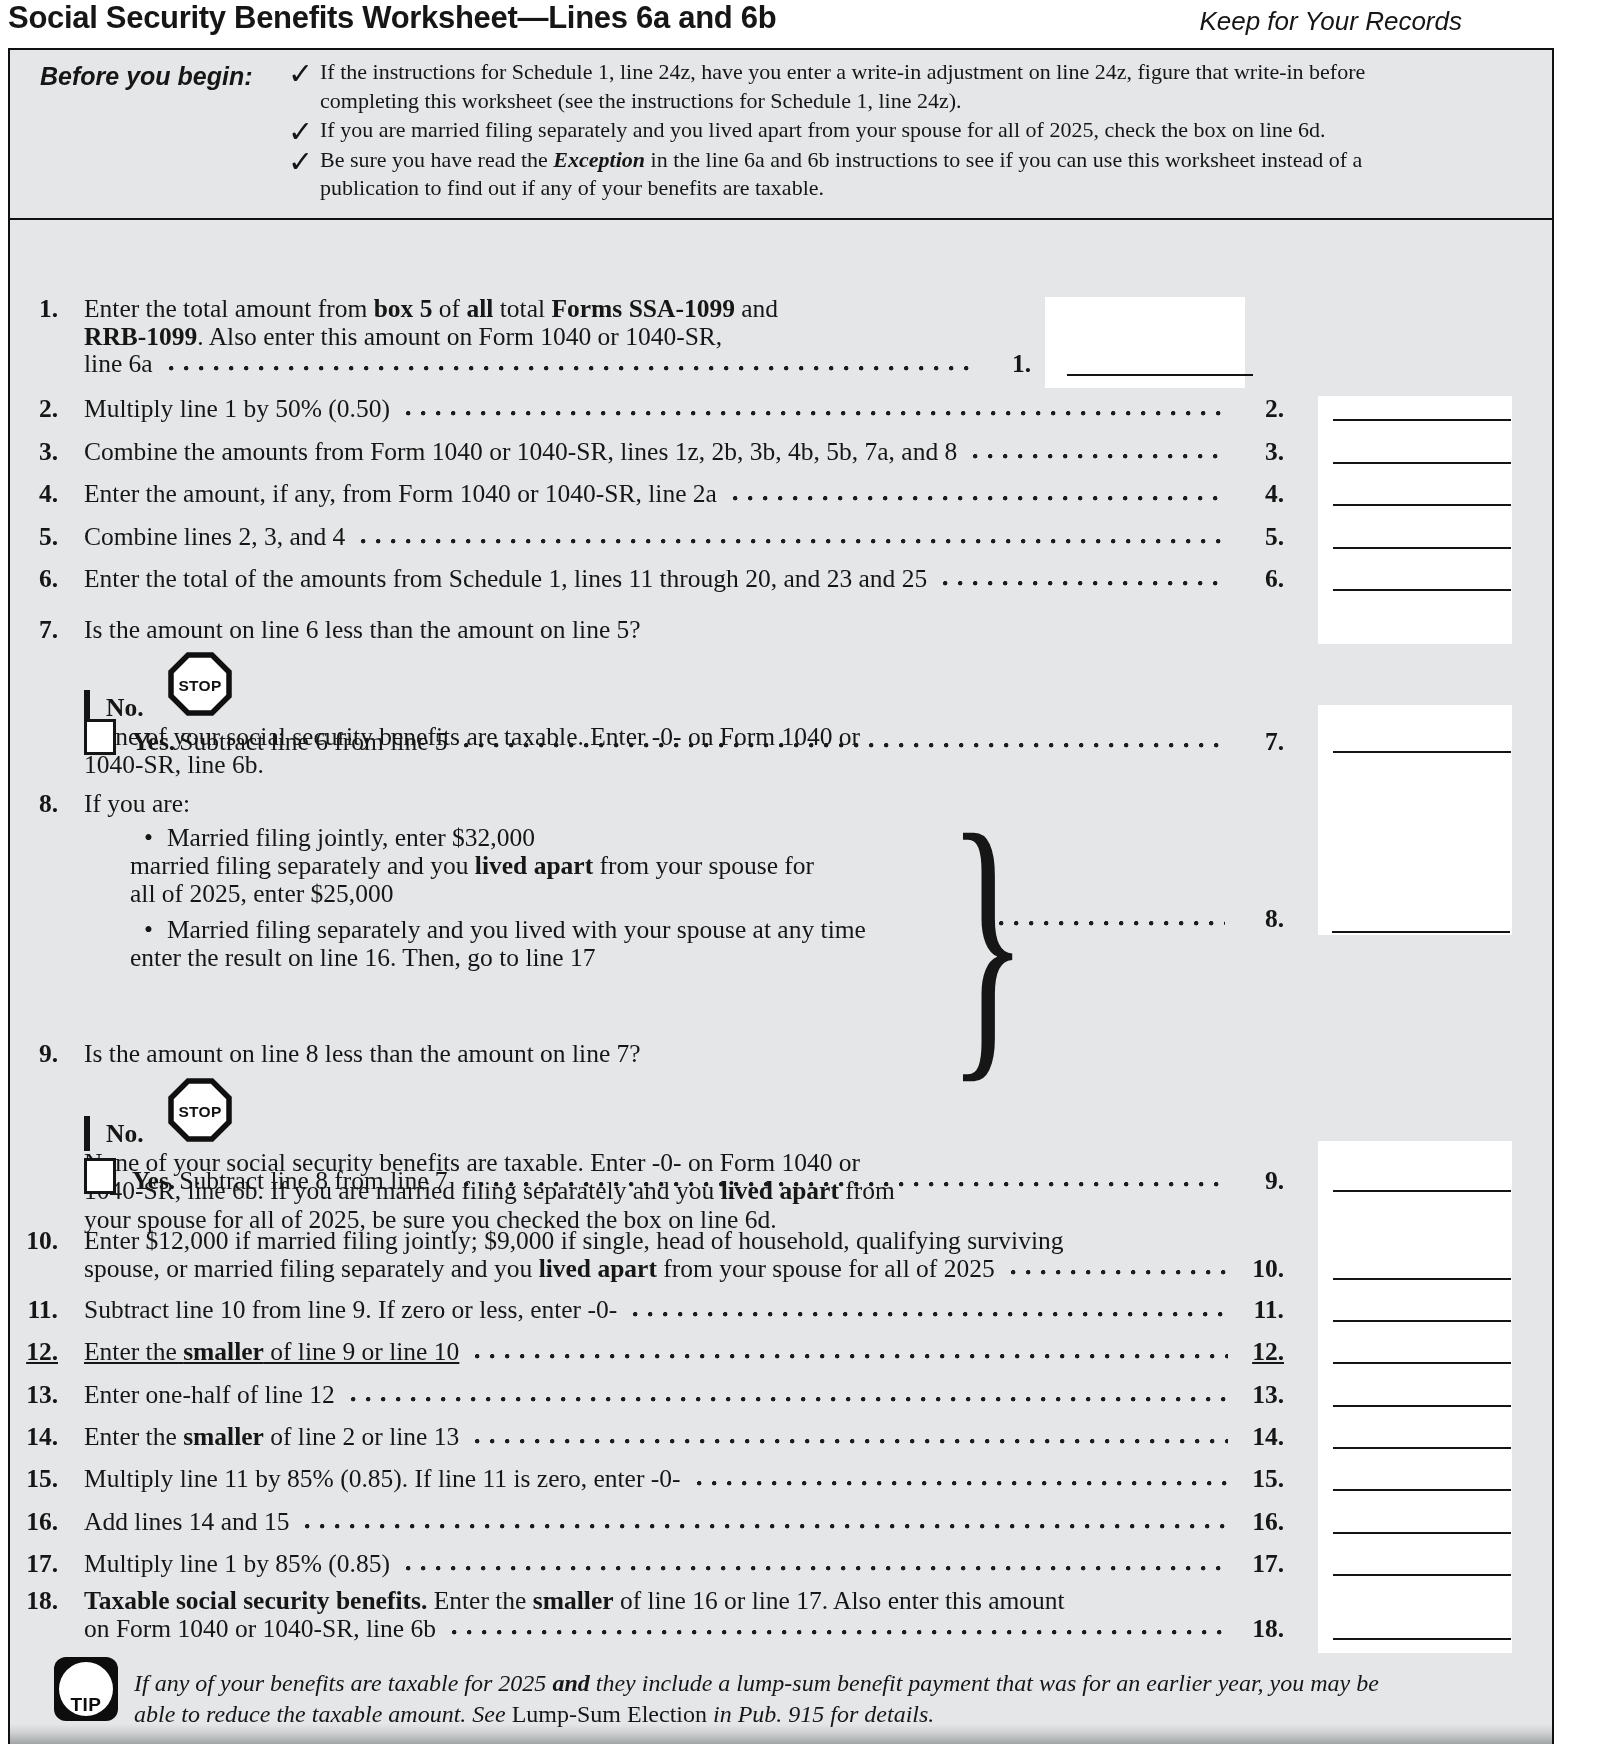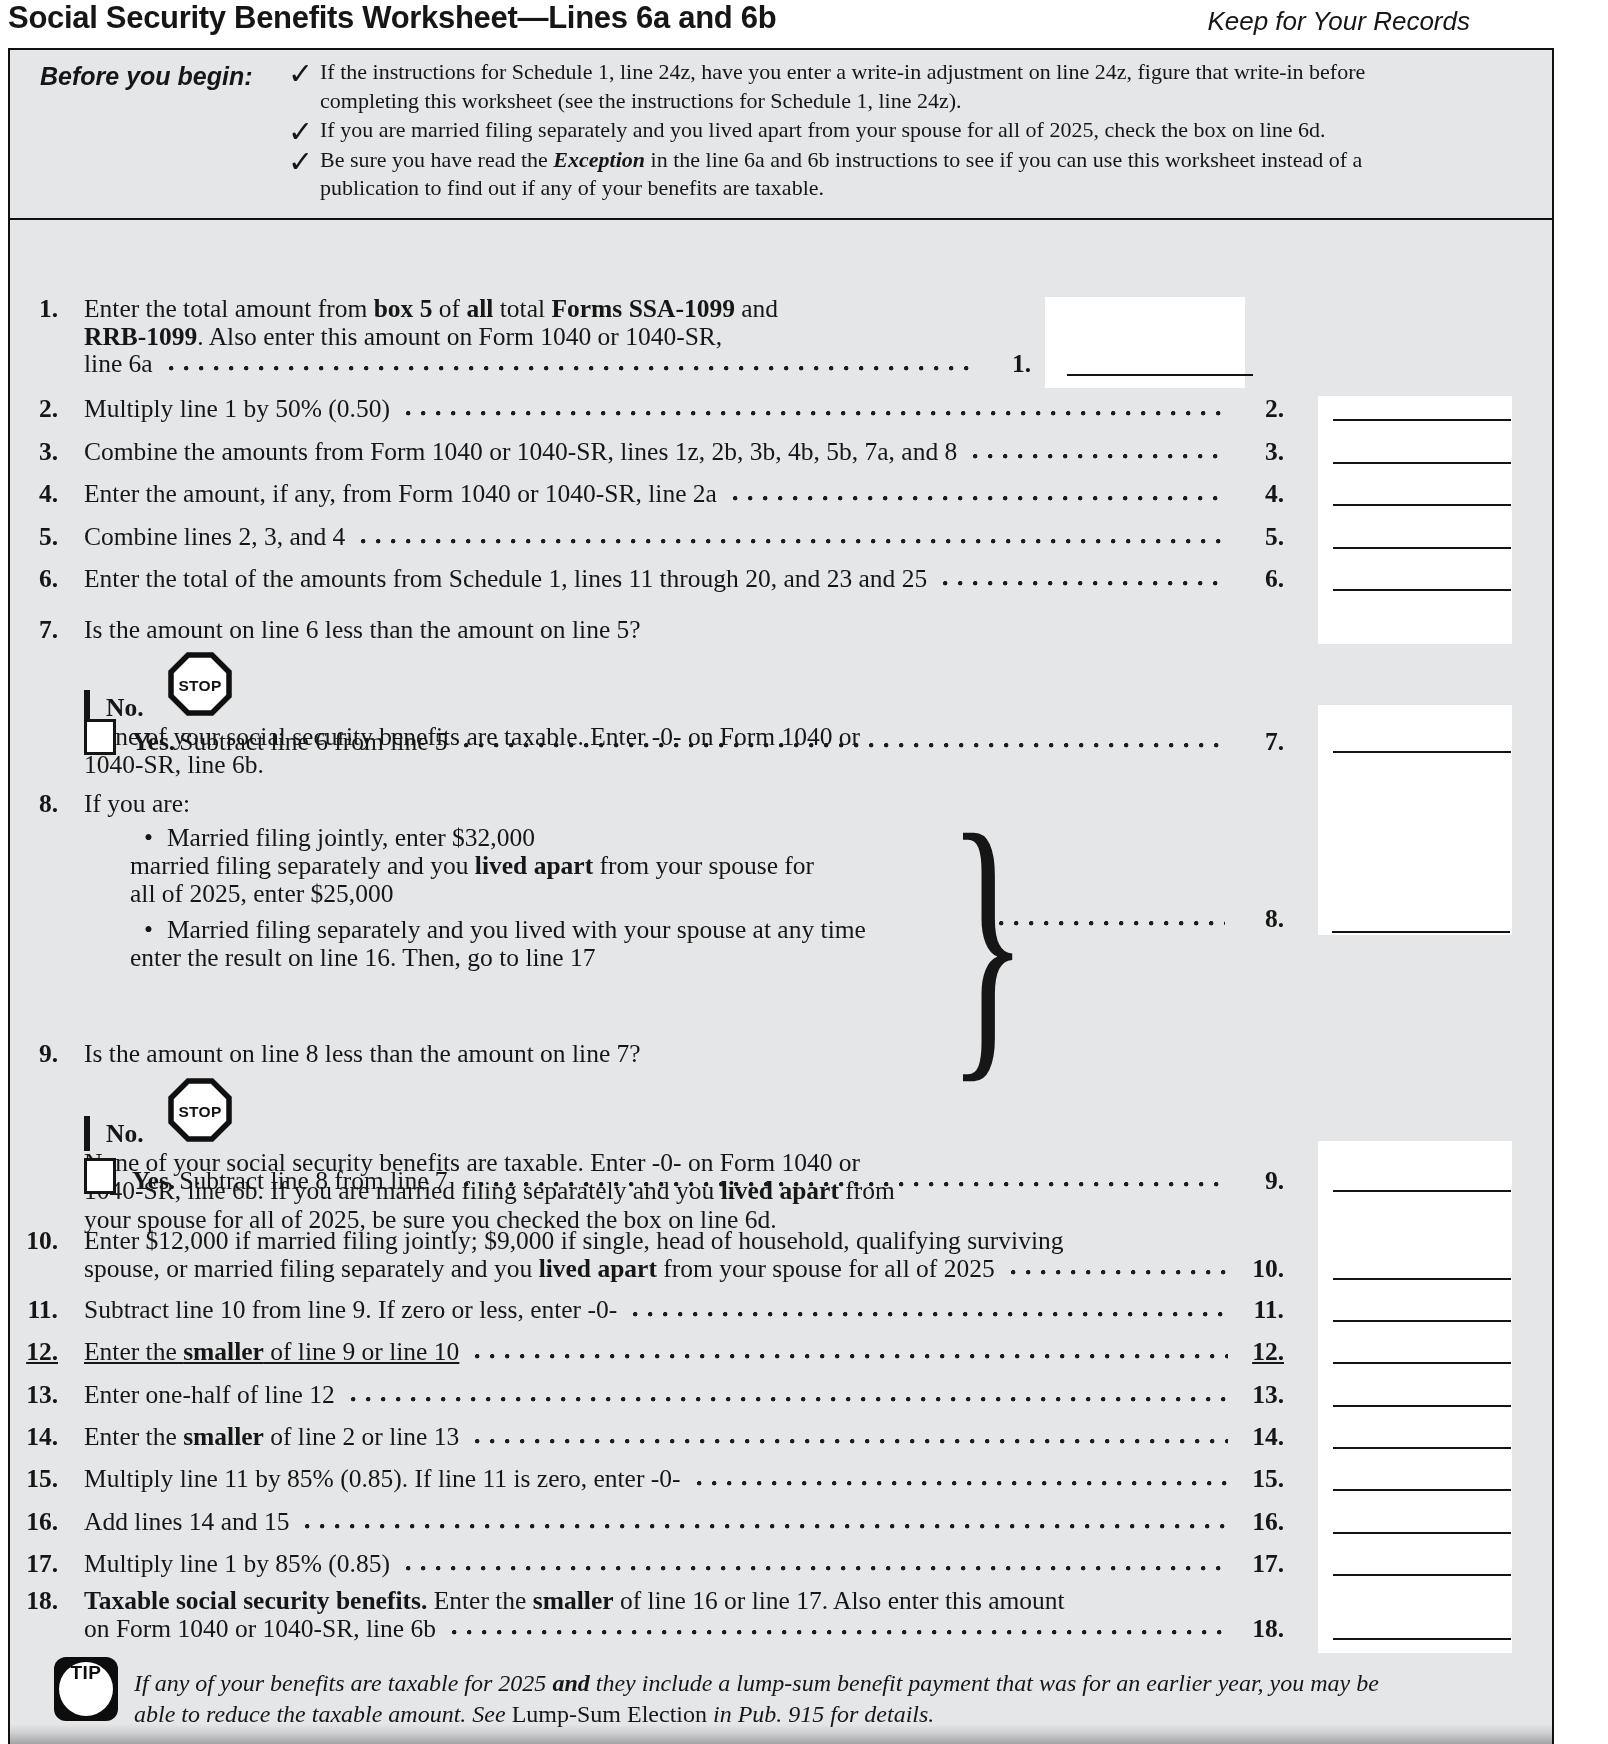--- a/index.html
+++ b/index.html
@@ -2,21 +2,21 @@
 <html><head>
 <meta charset="utf-8">
 <style>
   html,body{margin:0;padding:0;background:#ffffff;}
   body{width:1608px;height:1744px;position:relative;overflow:hidden;
        font-family:"Liberation Serif", serif;color:#161616;
        -webkit-font-smoothing:antialiased;}
   
   .hdr-title{position:absolute;left:8px;top:0px;font-family:"Liberation Sans",sans-serif;
      font-weight:bold;font-size:31px;letter-spacing:-0.3px;}
-  .hdr-note{position:absolute;right:138px;top:6px;font-family:"Liberation Sans",sans-serif;
+  .hdr-note{position:absolute;right:146px;top:6px;font-family:"Liberation Sans",sans-serif;
      font-style:italic;font-size:26px;text-align:center;}
   
   .panel{position:absolute;left:8px;top:48px;width:1546px;height:1696px;
      background:#e5e6e7;border:2.5px solid #101010;border-bottom:none;box-sizing:border-box;}
   .sep{position:absolute;left:0;right:0;top:168px;height:2px;background:#101010;}
   
   .byb{position:absolute;left:16px;right:0;top:0;height:168px;}
   .byb-label{position:absolute;left:14px;top:12px;font-family:"Liberation Sans",sans-serif;
      font-weight:bold;font-style:italic;font-size:25px;}
   .byb-items{position:absolute;left:262px;top:8px;width:1128px;}
@@ -59,21 +59,21 @@
   .lead8{position:absolute;left:985px;top:687px;width:230px;height:27px;z-index:2;
      background-image:radial-gradient(circle at 2.2px 2.2px,#1c1c1c 2px,rgba(0,0,0,0) 2.5px);
      background-size:15px 5px;background-repeat:repeat-x;background-position:left 4px bottom 6px;}
   .lbl8{position:absolute;right:268px;top:687px;width:60px;text-align:right;font-weight:bold;
      font-size:25.5px;line-height:27.5px;z-index:2;}
   .ul8{position:absolute;left:1322px;top:713px;width:178px;border-bottom:2.6px solid #141414;z-index:2;}
   
   .tip-icon{position:absolute;left:44px;top:1439px;width:64px;height:64px;background:#0d0d0d;
      border-radius:12px;z-index:2;display:flex;align-items:center;justify-content:center;}
   .tip-circle{width:54px;height:54px;background:#ffffff;border-radius:50%;
-     display:flex;align-items:flex-start;justify-content:center;}
+     display:flex;align-items:flex-end;justify-content:center;}
   .tip-word{font-family:"Liberation Sans",sans-serif;font-weight:bold;font-size:19px;color:#0d0d0d;letter-spacing:0.5px;}
   .tip-text{position:absolute;left:124px;top:1450px;width:1260px;font-size:24px;line-height:31px;z-index:2;}
   .grad{position:absolute;left:0;right:0;top:1506px;height:20px;
      background:linear-gradient(180deg,#e5e6e7 0%,#cdcfd0 45%,#a2a5a7 100%);}
   
   .s-b{font-weight:bold;} .s-i{font-style:italic;} .s-bi{font-weight:bold;font-style:italic;}
   .s-rm{font-style:normal;}
   svg text{font-family:"Liberation Sans",sans-serif;}
 </style>
 </head>

